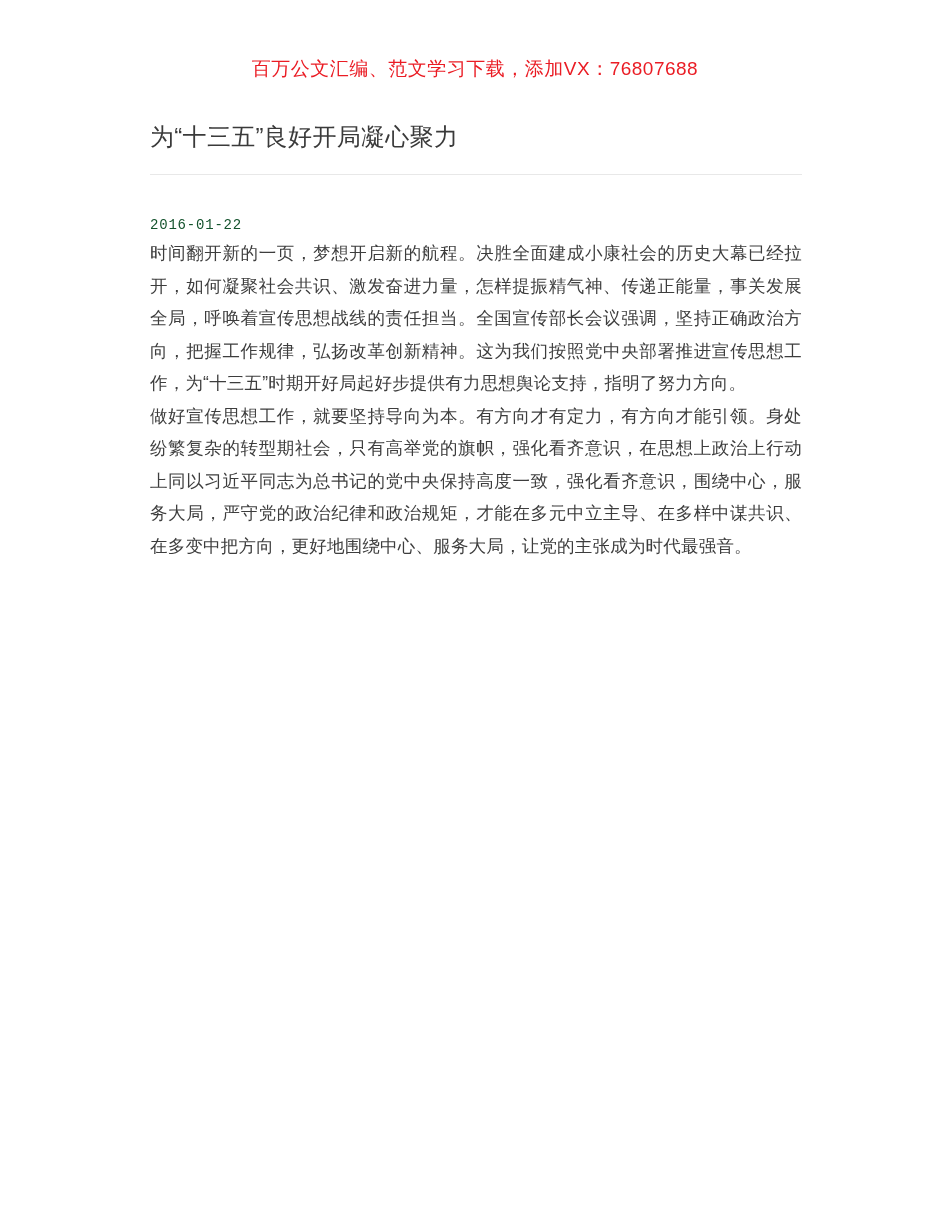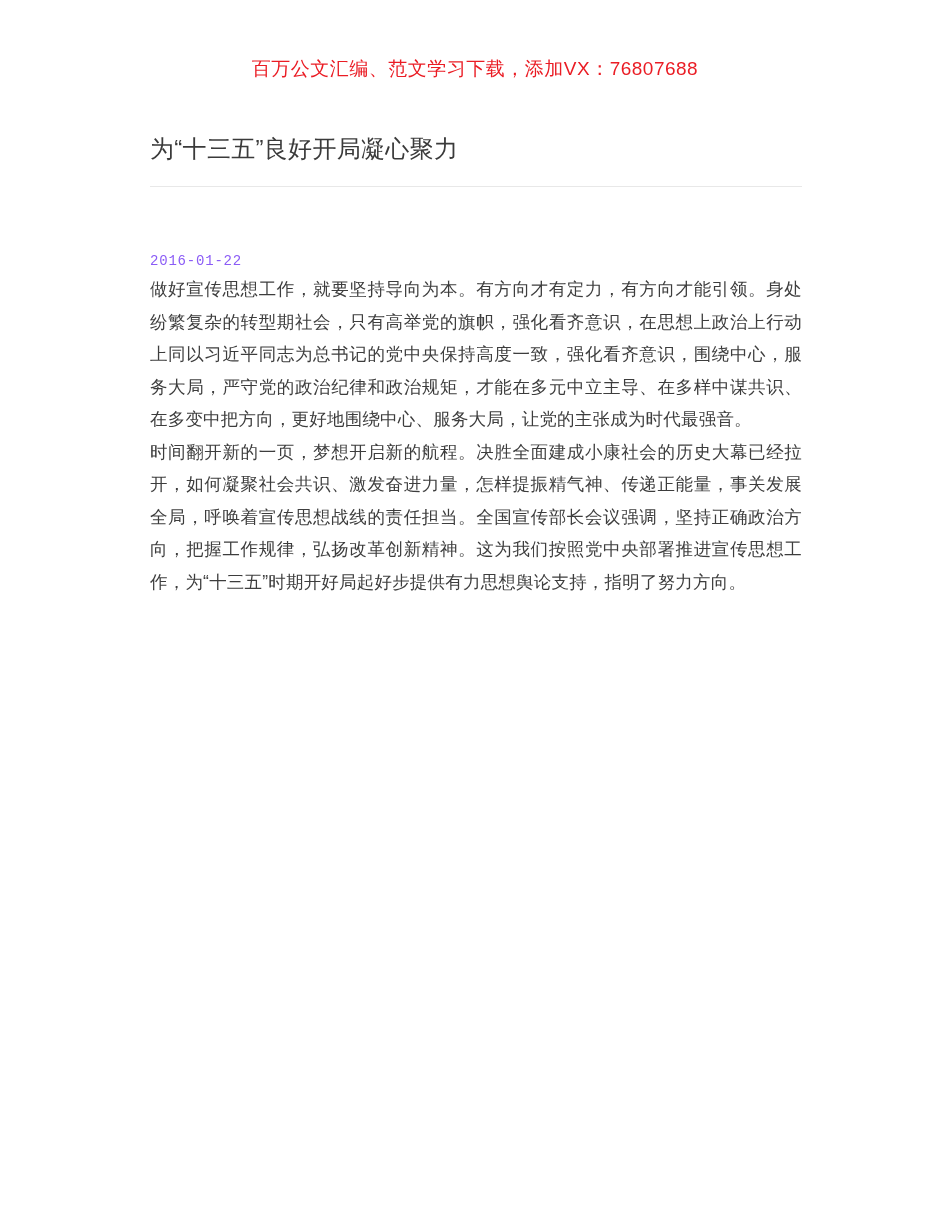--- a/index.html
+++ b/index.html
@@ -27,43 +27,43 @@
     width: 950px;
     text-align: center;
     font-size: 19px;
     color: #ea1c24;
     font-family: "Liberation Sans", "DejaVu Sans", sans-serif;
     letter-spacing: 0.5px;
     white-space: nowrap;
   }
   .article {
     position: absolute;
-    top: 132px;
+    top: 120px;
     left: 150px;
     width: 652px;
   }
   .article-title {
     font-size: 24px;
     line-height: 34px;
     color: #3a3a3a;
     font-weight: normal;
     margin: 0;
     padding: 0 0 20px 0;
     letter-spacing: 0.3px;
   }
   .title-divider {
     border-top: 1px solid #e8e8e8;
     height: 0;
     font-size: 0;
     line-height: 0;
   }
   .article-date {
-    margin-top: 66px;
+    margin-top: 42px;
     font-size: 14px;
-    color: #8b5cf6;
+    color: #14532d;
     font-family: "Liberation Mono", "DejaVu Sans Mono", monospace;
     letter-spacing: 0.8px;
   }
   .article-body {
     margin-top: 4px;
   }
   .article-body p {
     margin: 0;
     padding: 0;
     font-size: 17.5px;
@@ -83,18 +83,18 @@
 
   <div class="article">
 
     <h1 class="article-title">为“十三五”良好开局凝心聚力</h1>
 
     <div class="title-divider"></div>
 
     <div class="article-date">2016-01-22</div>
 
     <div class="article-body">
+      <p>时间翻开新的一页，梦想开启新的航程。决胜全面建成小康社会的历史大幕已经拉开，如何凝聚社会共识、激发奋进力量，怎样提振精气神、传递正能量，事关发展全局，呼唤着宣传思想战线的责任担当。全国宣传部长会议强调，坚持正确政治方向，把握工作规律，弘扬改革创新精神。这为我们按照党中央部署推进宣传思想工作，为“十三五”时期开好局起好步提供有力思想舆论支持，指明了努力方向。</p>
       <p>做好宣传思想工作，就要坚持导向为本。有方向才有定力，有方向才能引领。身处纷繁复杂的转型期社会，只有高举党的旗帜，强化看齐意识，在思想上政治上行动上同以习近平同志为总书记的党中央保持高度一致，强化看齐意识，围绕中心，服务大局，严守党的政治纪律和政治规矩，才能在多元中立主导、在多样中谋共识、在多变中把方向，更好地围绕中心、服务大局，让党的主张成为时代最强音。</p>
-      <p>时间翻开新的一页，梦想开启新的航程。决胜全面建成小康社会的历史大幕已经拉开，如何凝聚社会共识、激发奋进力量，怎样提振精气神、传递正能量，事关发展全局，呼唤着宣传思想战线的责任担当。全国宣传部长会议强调，坚持正确政治方向，把握工作规律，弘扬改革创新精神。这为我们按照党中央部署推进宣传思想工作，为“十三五”时期开好局起好步提供有力思想舆论支持，指明了努力方向。</p>
     </div>
 
   </div>
 </div>
 
 </body></html>

